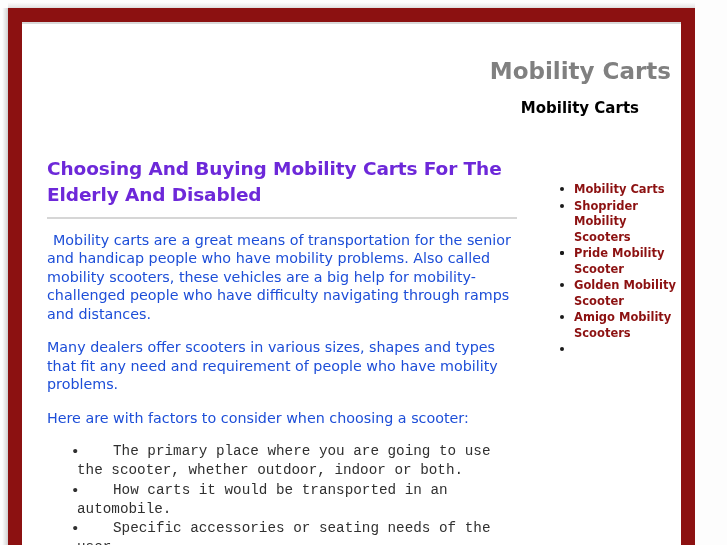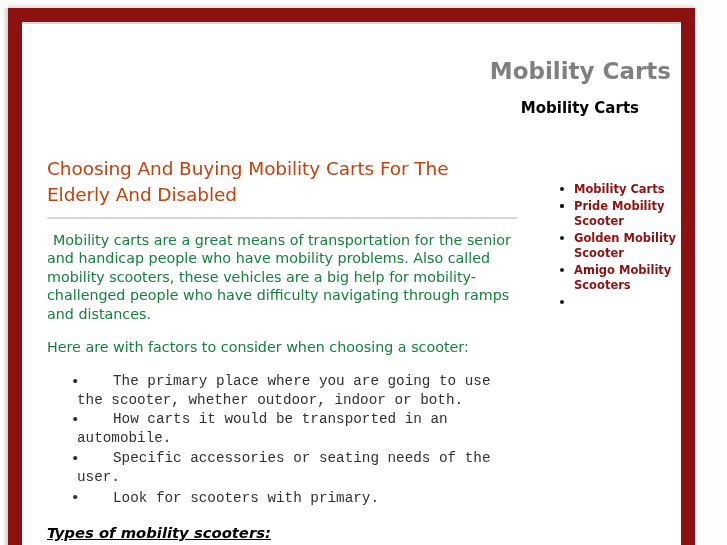--- a/index.html
+++ b/index.html
@@ -112,35 +112,35 @@
 
   
   #article {
     position: absolute;
     left: 25px;
     top: 120px;
     width: 470px;
   }
   #article-heading {
     font-size: 18.5px;
-    font-weight: normal;
-    color: #c2410c;
+    font-weight: bold;
+    color: #6d28d9;
     line-height: 1.38;
     margin: 0 0 10px 0;
     letter-spacing: -0.1px;
   }
   #article-rule {
     border: 0;
     border-top: 2px solid #d6d6d6;
     margin: 6px 0 12px 0;
     width: 100%;
   }
   .para {
     font-size: 14.3px;
-    color: #15803d;
+    color: #1d4ed8;
     line-height: 1.29;
     margin: 0 0 15px 0;
   }
   .para.first-indent {
     text-indent: 6px;
   }
 
   ul#factors {
     list-style: none;
     margin: 0 0 16px 0;
@@ -231,20 +231,21 @@
     <div id="section-title">Mobility Carts</div>
 
     <div id="article">
 
       <h1 id="article-heading">Choosing And Buying Mobility Carts For The Elderly And Disabled</h1>
 
       <hr id="article-rule">
 
       <p class="para first-indent">Mobility carts are a great means of transportation for the senior and handicap people who have mobility problems. Also called mobility scooters, these vehicles are a big help for mobility-challenged people who have difficulty navigating through ramps and distances.</p>
 
+      <p class="para">Many dealers offer scooters in various sizes, shapes and types that fit any need and requirement of people who have mobility problems.</p>
 
       <p class="para">Here are with factors to consider when choosing a scooter:</p>
 
       <ul id="factors">
         <li>
           <span class="bullet-dot">•</span>
           <span class="li-text">The primary place where you are going to use the scooter, whether outdoor, indoor or both.</span>
         </li>
         <li>
           <span class="bullet-dot">•</span>
@@ -265,20 +266,24 @@
     </div>
 
     <div id="sidebar">
       <ul id="sidebar-list">
         <li>
           <span class="nav-dot"></span>
           <a href="#">Mobility Carts</a>
         </li>
         <li>
           <span class="nav-dot"></span>
+          <a href="#">Shoprider Mobility Scooters</a>
+        </li>
+        <li>
+          <span class="nav-dot"></span>
         </li>
         <li>
           <span class="nav-dot"></span>
           <a href="#">Pride Mobility Scooter</a>
         </li>
         <li>
           <span class="nav-dot"></span>
           <a href="#">Golden Mobility Scooter</a>
         </li>
         <li>

